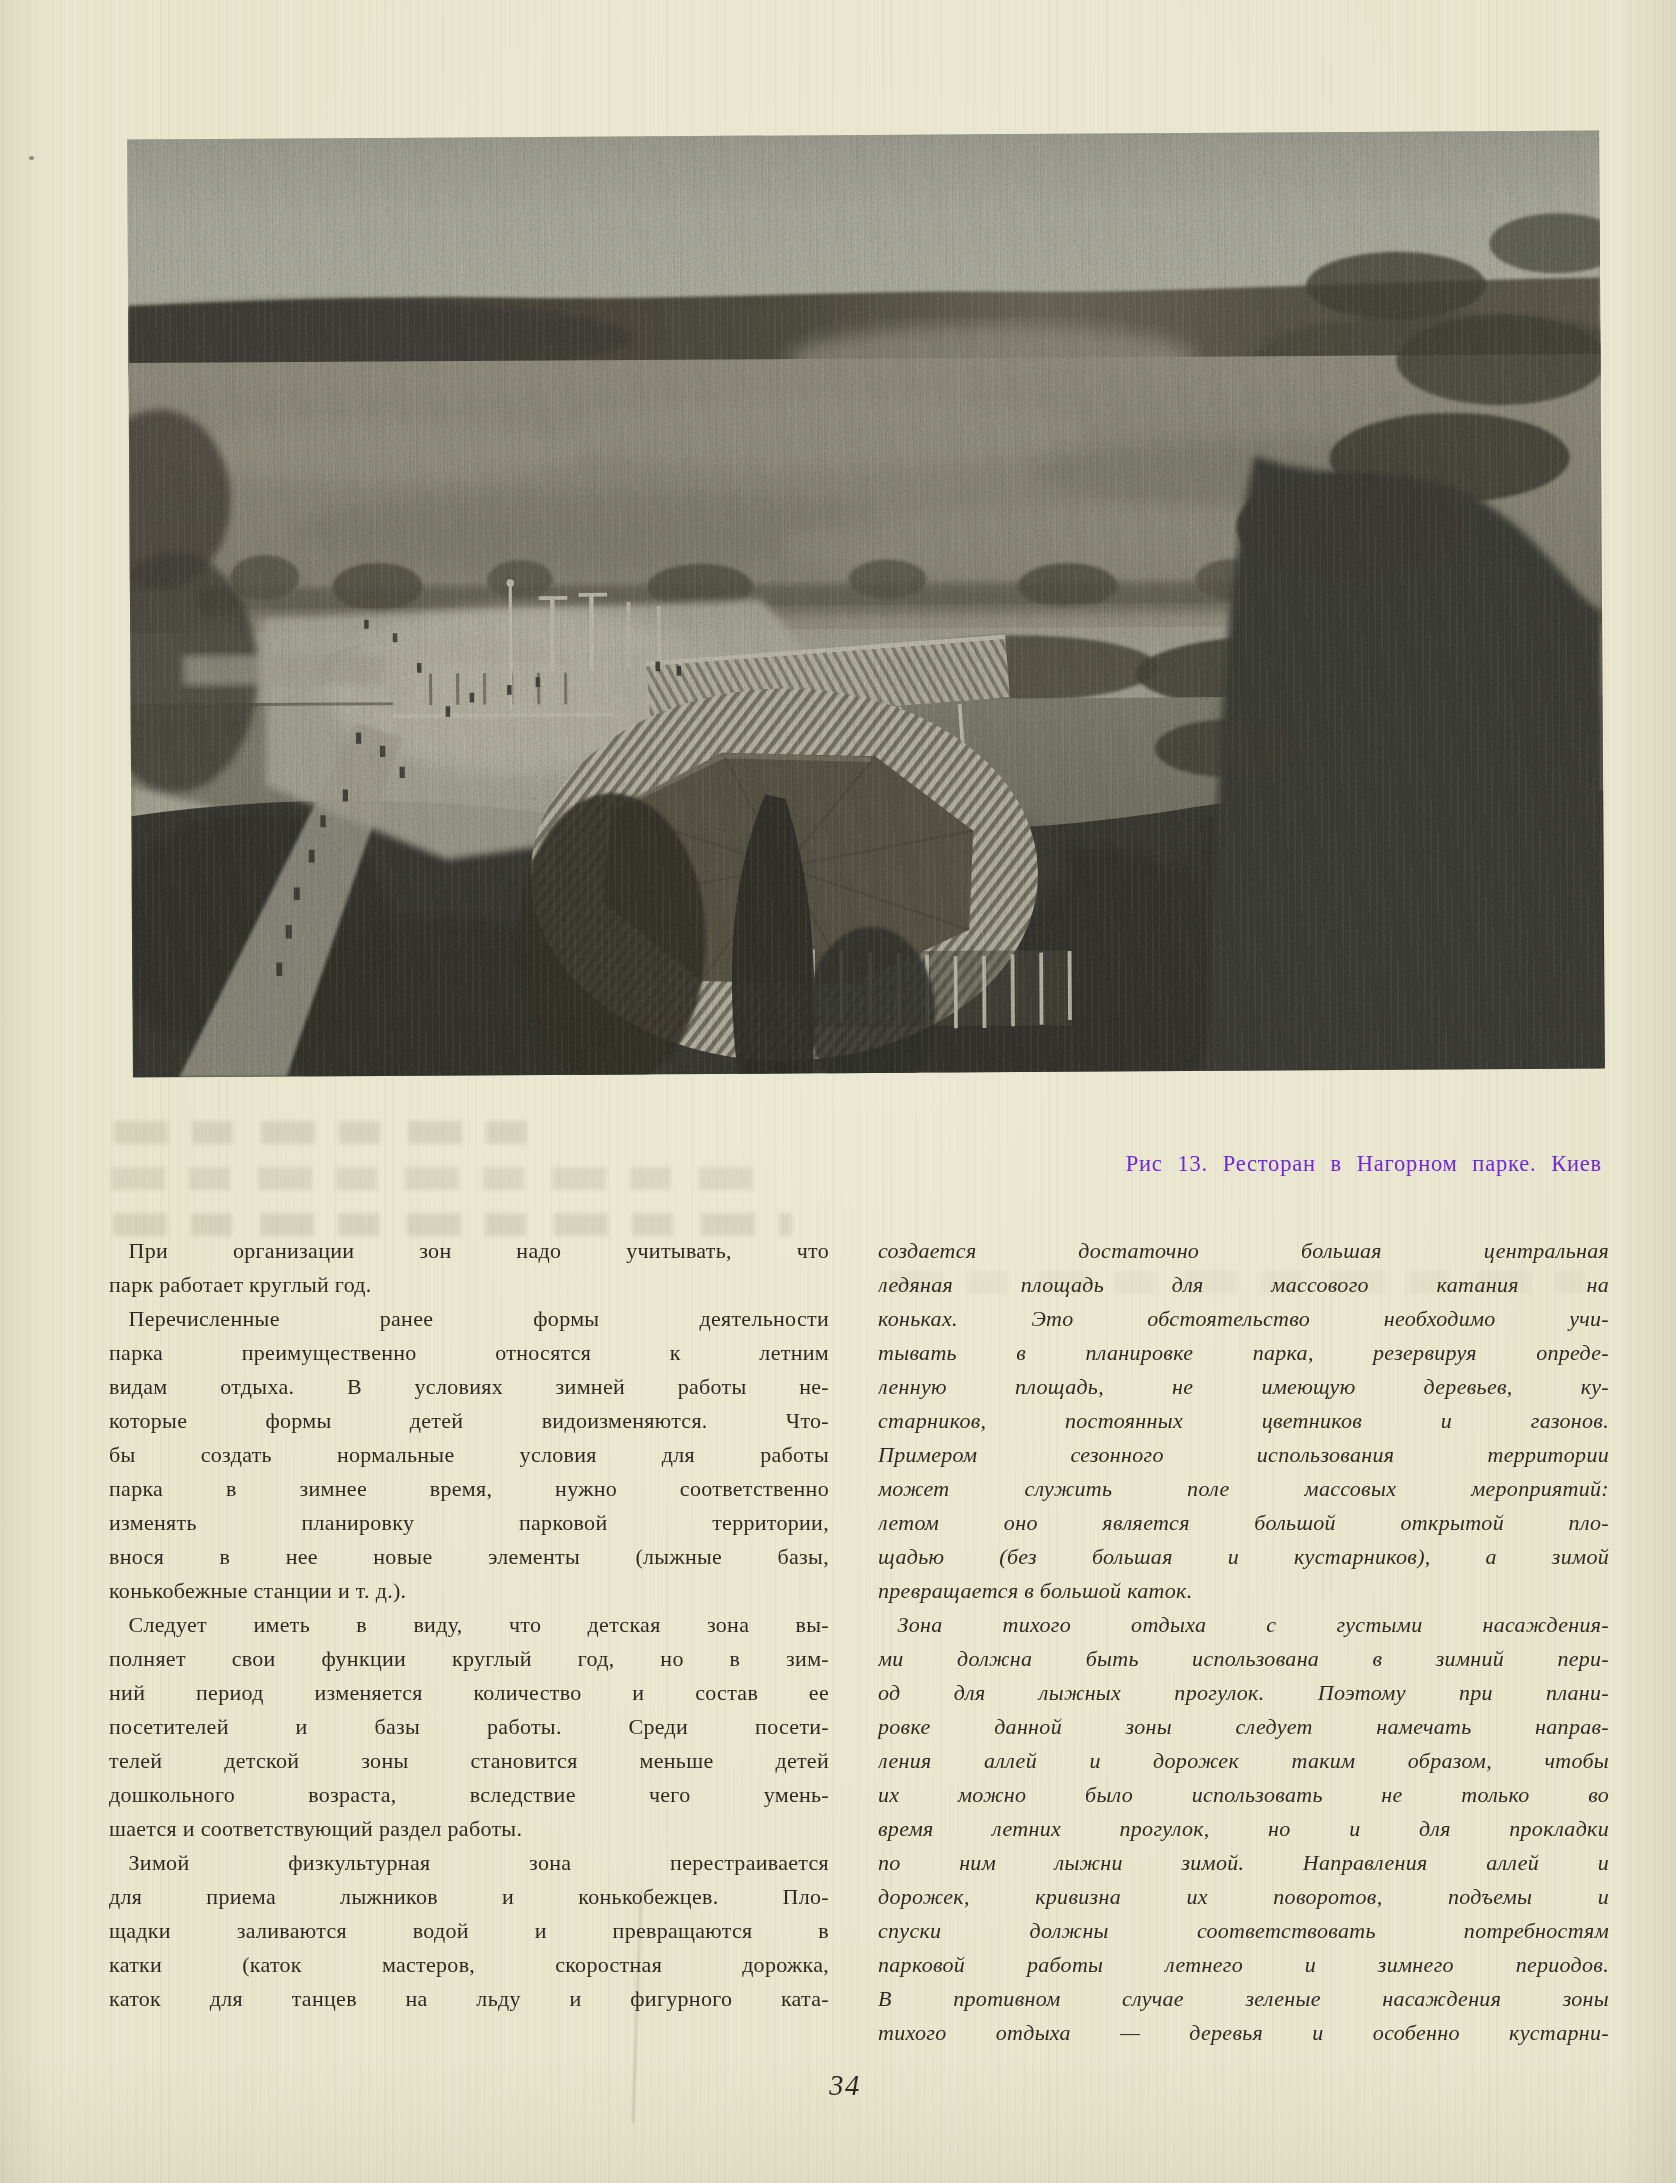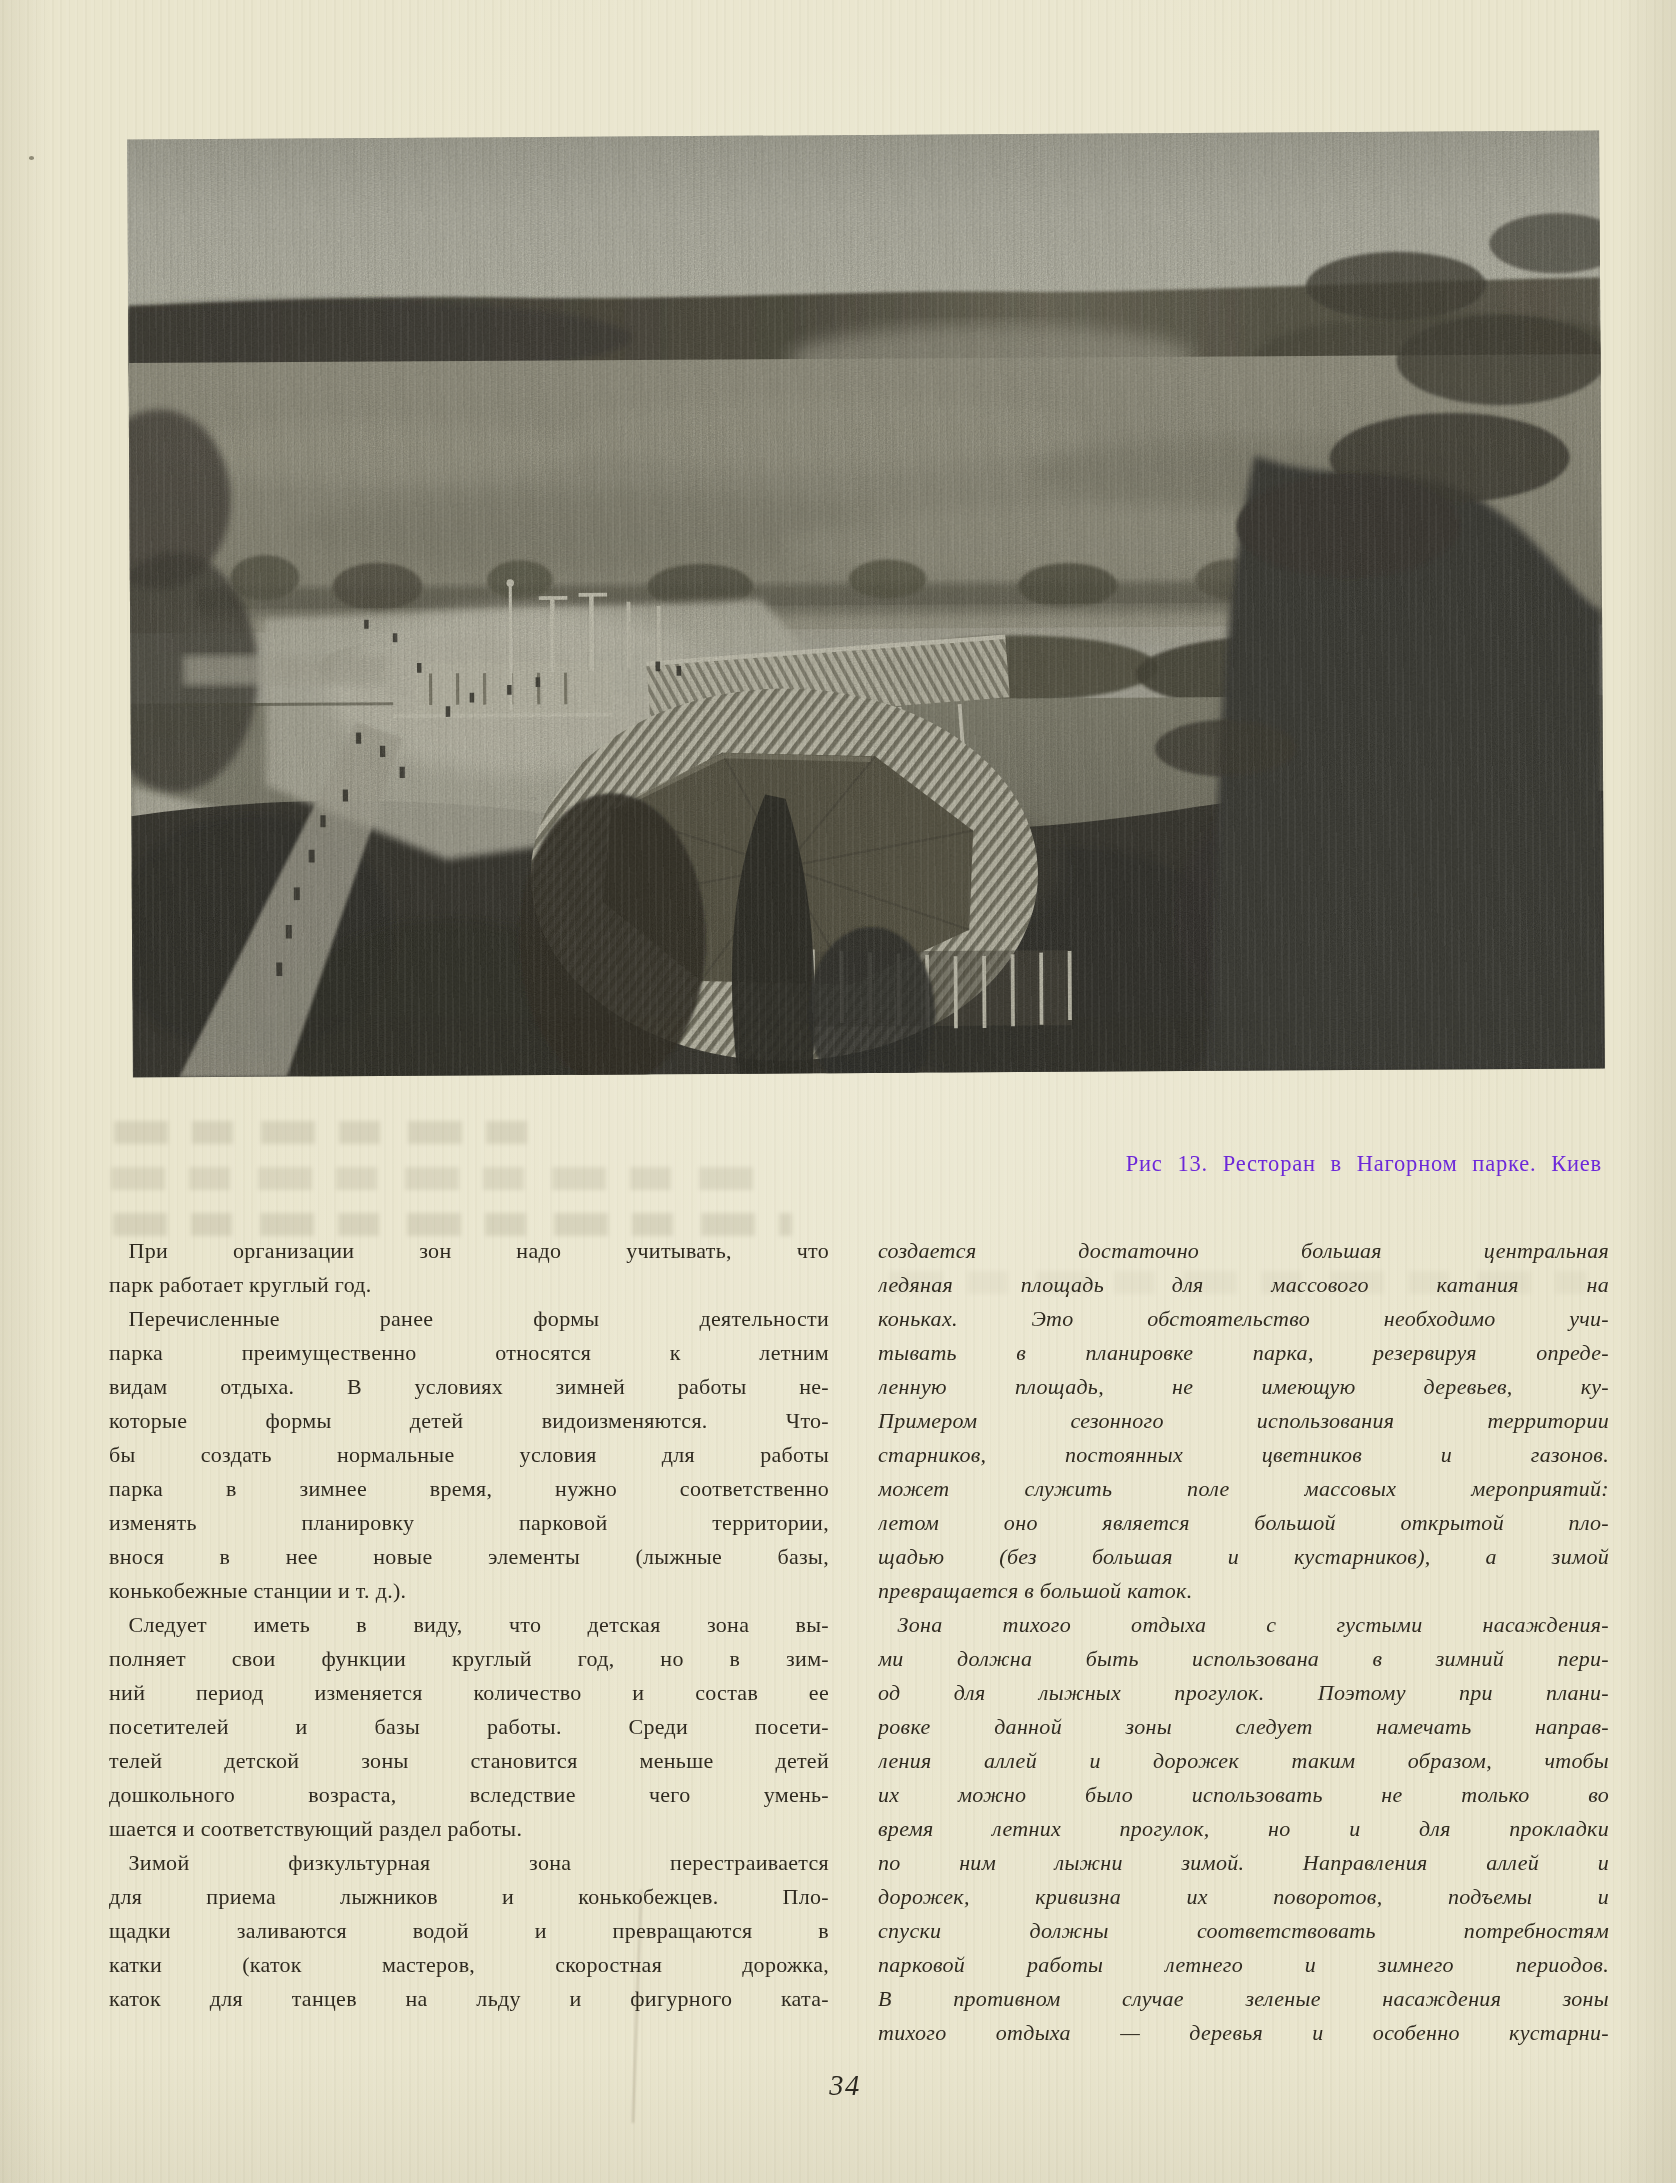--- a/index.html
+++ b/index.html
@@ -323,22 +323,22 @@
       <div class="line">каток для танцев на льду и фигурного ката-</div>
     </div>
   </div>
 <div class="col col-right">
     <div>
       <div class="line">создается достаточно большая центральная</div>
       <div class="line">ледяная площадь для массового катания на</div>
       <div class="line">коньках. Это обстоятельство необходимо учи-</div>
       <div class="line">тывать в планировке парка, резервируя опреде-</div>
       <div class="line">ленную площадь, не имеющую деревьев, ку-</div>
+      <div class="line">старников, постоянных цветников и газонов.</div>
       <div class="line">Примером сезонного использования территории</div>
-      <div class="line">старников, постоянных цветников и газонов.</div>
       <div class="line">может служить поле массовых мероприятий:</div>
       <div class="line">летом оно является большой открытой пло-</div>
       <div class="line">щадью (без большая и кустарников), а зимой</div>
       <div class="line last">превращается в большой каток.</div>
     </div>
     <div>
       <div class="line indent">Зона тихого отдыха с густыми насаждения-</div>
       <div class="line">ми должна быть использована в зимний пери-</div>
       <div class="line">од для лыжных прогулок. Поэтому при плани-</div>
       <div class="line">ровке данной зоны следует намечать направ-</div>

